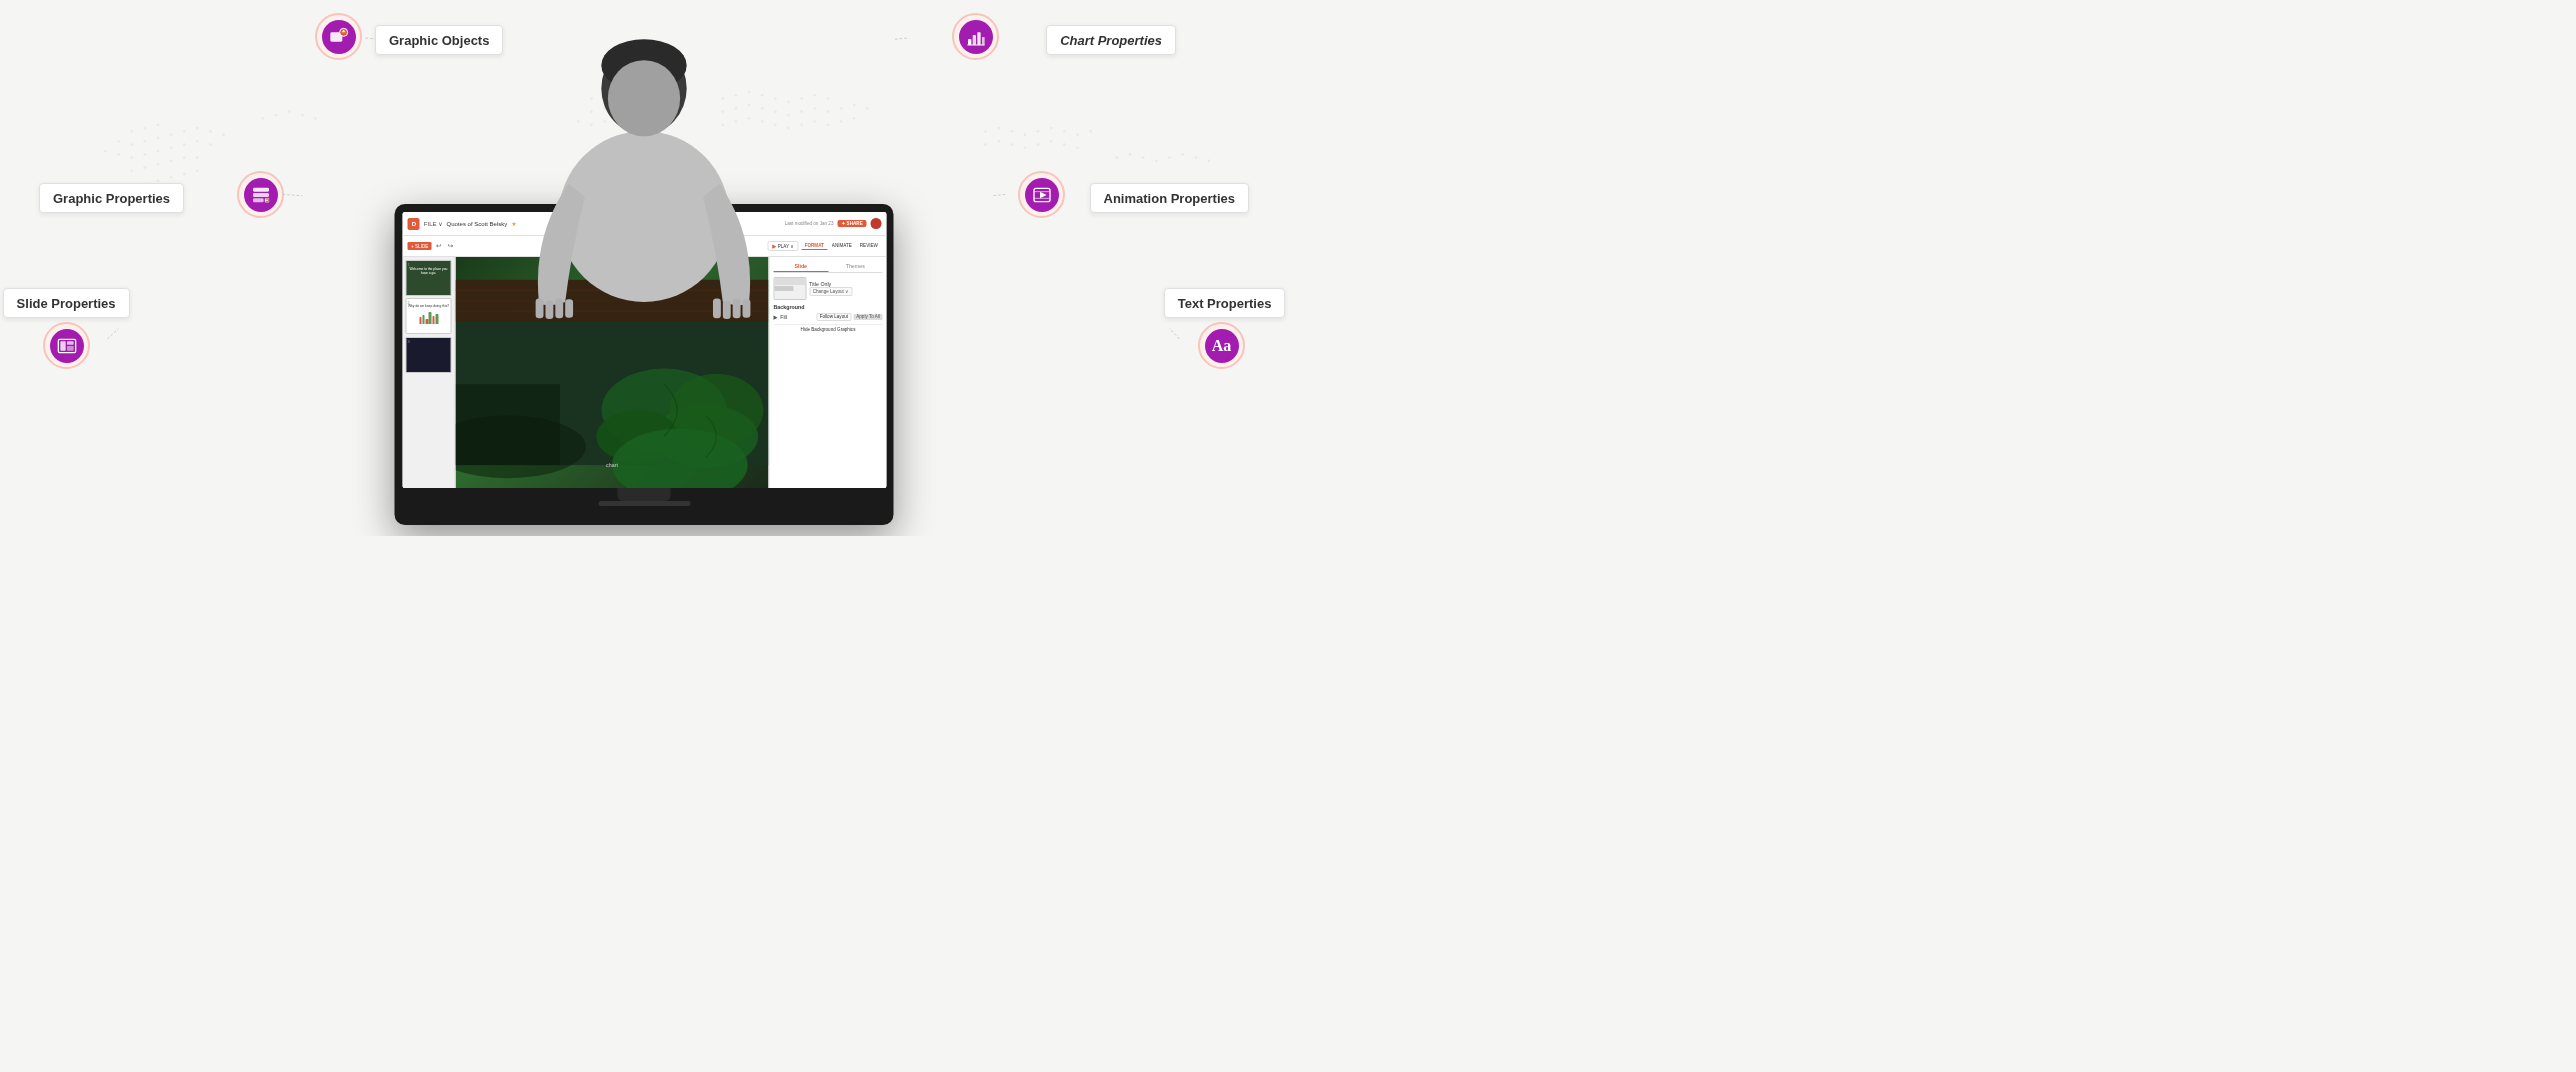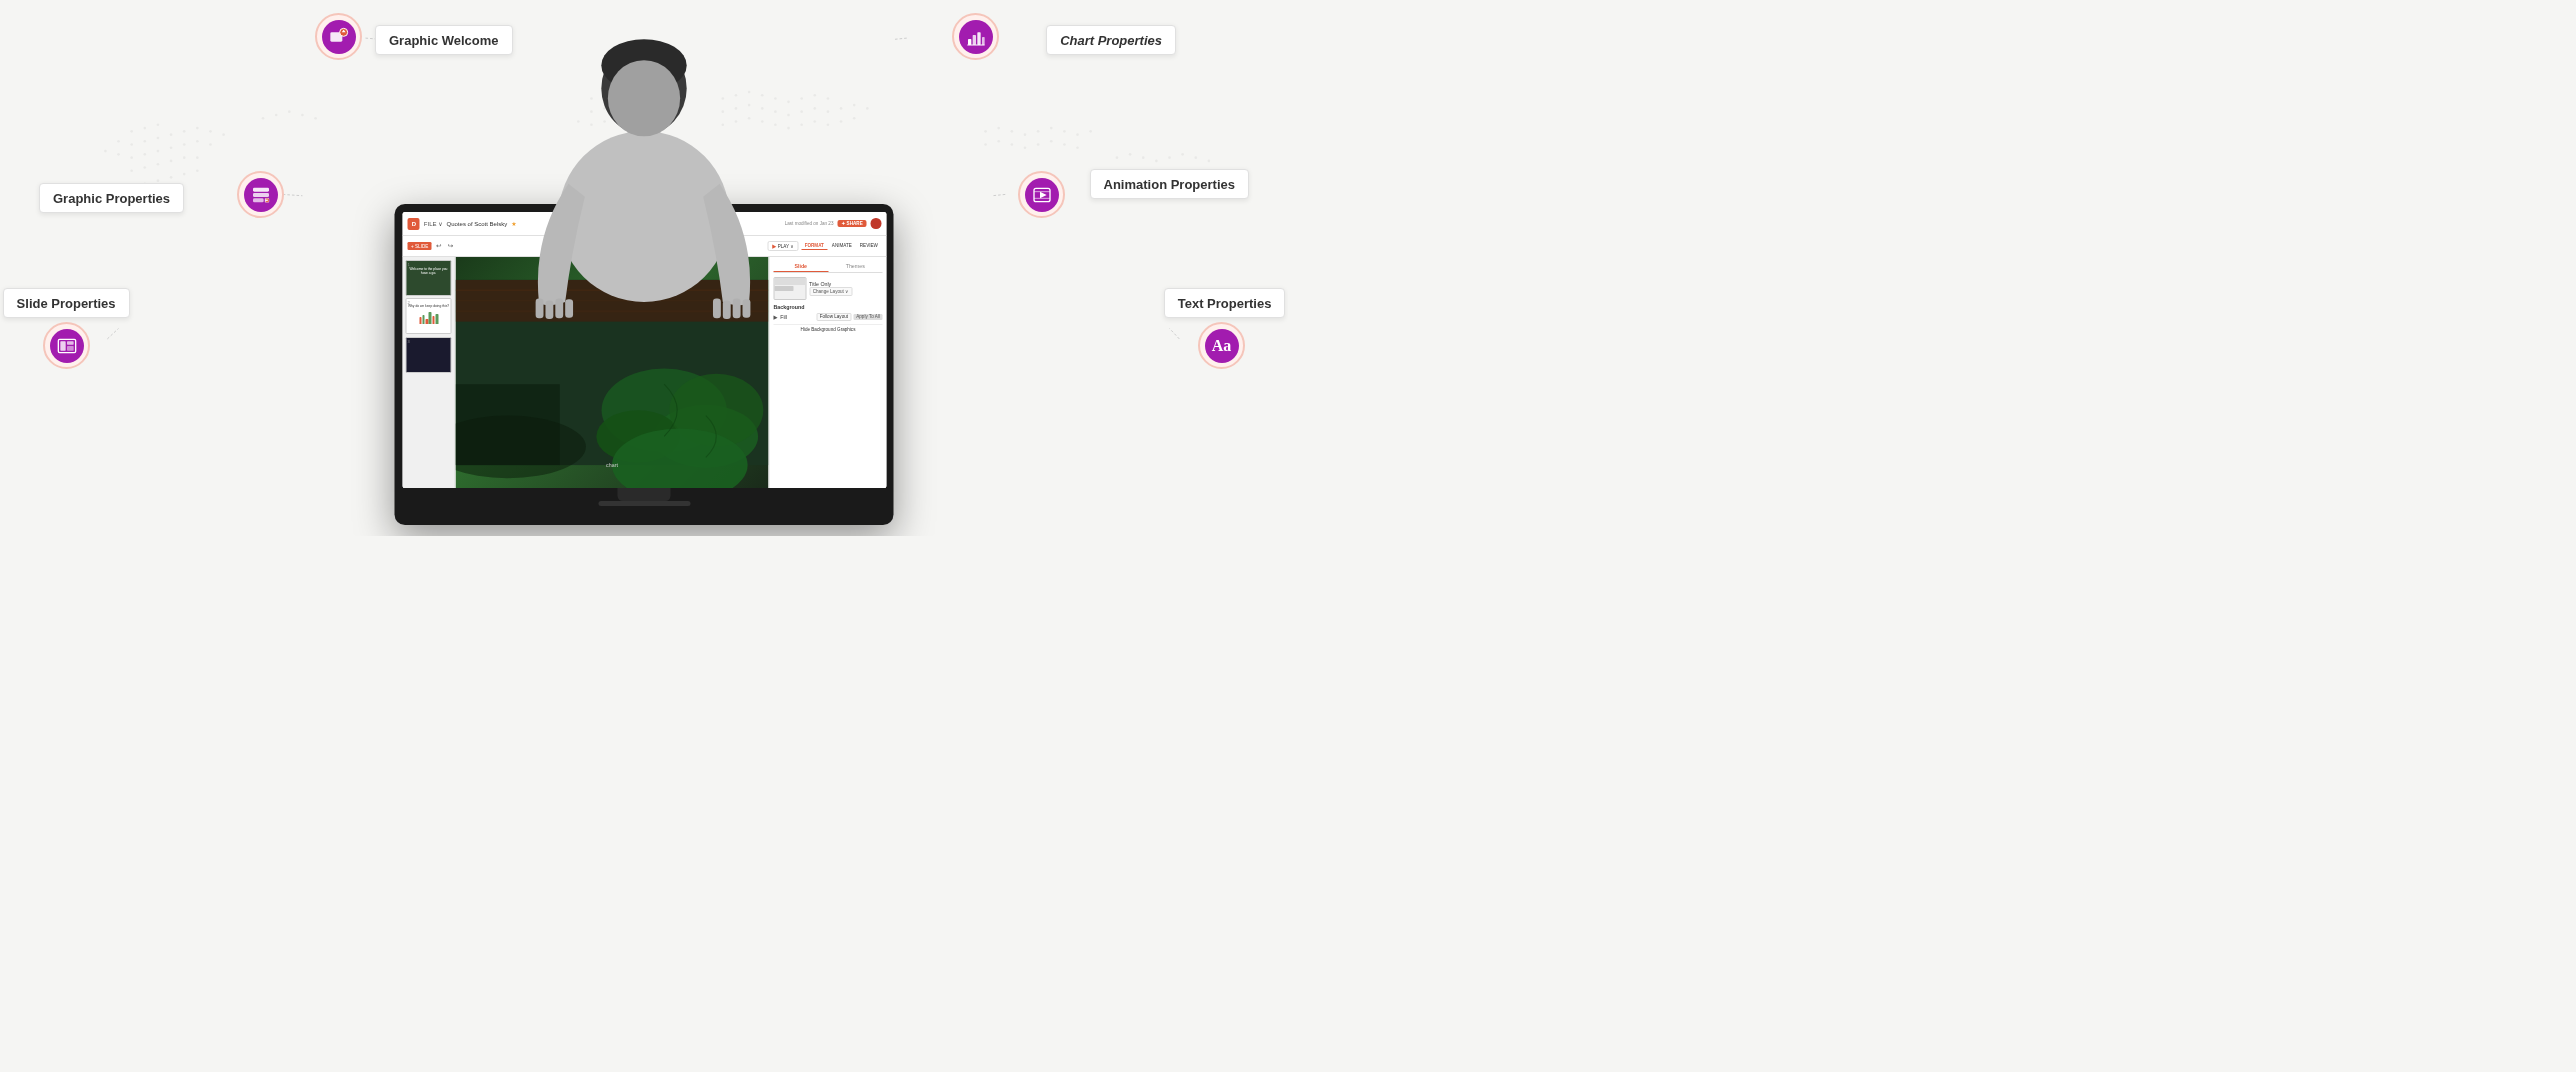--- a/index.html
+++ b/index.html
@@ -919,21 +919,21 @@
 <div class="feature-icon fi-graphic-objects" style="top:13px; left:315px;">
   <div class="feature-icon-inner">
     <svg width="20" height="20" viewBox="0 0 30 30" fill="white">
       <rect x="2" y="8" width="18" height="14" rx="2" fill="white" opacity="0.9"></rect>
       <circle cx="22" cy="8" r="6" fill="#e05a3a" stroke="white" stroke-width="1.5"></circle>
       <path d="M19 8 L22 4 L25 8 Z" fill="white"></path>
     </svg>
   </div>
 </div>
 <div class="feature-label fl-graphic-objects" style="top:25px; left:375px; font-size:13px; padding:6.6px 13px;">
-  <span>Graphic Welcome</span>
+  <span>Graphic Objects</span>
 </div>
 
 <svg style="position:absolute;top:0;left:0;width:100%;height:100%;z-index:5;pointer-events:none;" viewBox="0 0 1960 816" width="1288" height="536">
 
   <line x1="556" y1="58" x2="580" y2="60" stroke="#ccc" stroke-width="1.5" stroke-dasharray="4,3"></line>
 
   <line x1="1380" y1="58" x2="1360" y2="60" stroke="#ccc" stroke-width="1.5" stroke-dasharray="4,3"></line>
 
   <line x1="430" y1="296" x2="460" y2="298" stroke="#ccc" stroke-width="1.5" stroke-dasharray="4,3"></line>
 
@@ -977,21 +977,21 @@
 <div class="feature-icon fi-animation-props" style="top:171px; right:223px;">
   <div class="feature-icon-inner">
     <svg width="20" height="20" viewBox="0 0 30 30" fill="white">
       <rect x="3" y="5" width="24" height="20" rx="3" fill="none" stroke="white" stroke-width="2"></rect>
       <polygon points="12,10 22,15 12,20" fill="white"></polygon>
       <line x1="3" y1="10" x2="27" y2="10" stroke="white" stroke-width="1.5" opacity="0.6"></line>
       <line x1="3" y1="20" x2="27" y2="20" stroke="white" stroke-width="1.5" opacity="0.6"></line>
     </svg>
   </div>
 </div>
-<div class="feature-label fl-animation-props" style="top:169px; right:39px; font-size:13px; padding:6.6px 13px;">
+<div class="feature-label fl-animation-props" style="top:183px; right:39px; font-size:13px; padding:6.6px 13px;">
   <span>Animation Properties</span>
 </div>
 
 <div class="feature-icon fi-slide-props" style="top:322px; left:43px;">
   <div class="feature-icon-inner">
     <svg width="20" height="20" viewBox="0 0 30 30" fill="white">
       <rect x="2" y="5" width="26" height="20" rx="2" fill="none" stroke="white" stroke-width="2"></rect>
       <rect x="5" y="8" width="8" height="14" rx="1" fill="white" opacity="0.8"></rect>
       <rect x="15" y="8" width="10" height="5" rx="1" fill="white" opacity="0.7"></rect>
       <rect x="15" y="15" width="10" height="7" rx="1" fill="white" opacity="0.5"></rect>

